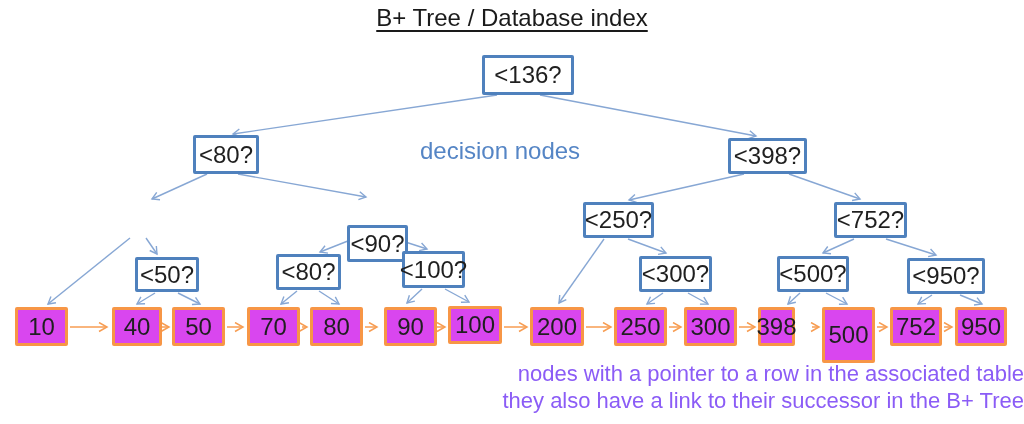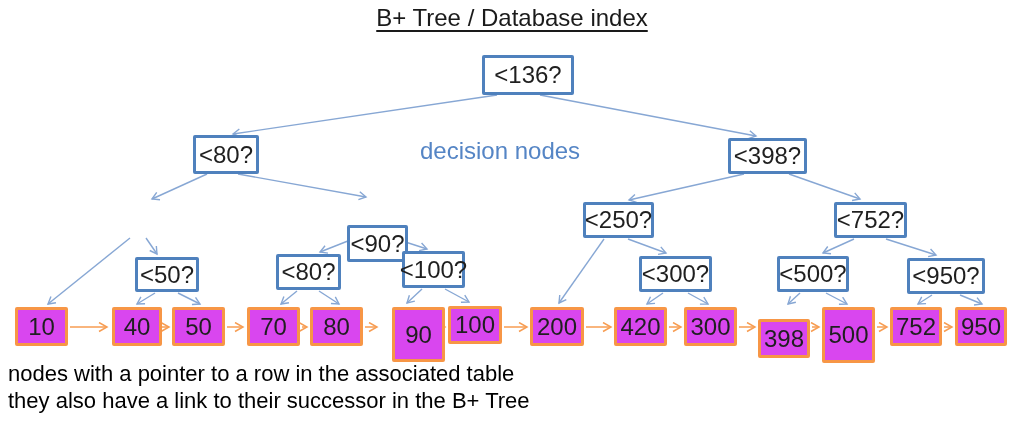--- a/index.html
+++ b/index.html
@@ -23,22 +23,22 @@
     position:absolute; box-sizing:border-box; z-index:2;
     border:3px solid #f79646; border-radius:2px; background:#d946ef;
     display:flex; align-items:center; justify-content:center;
     font-size:24px; color:#1f1f1f;
   }
   .decision-label {
     position:absolute; left:420px; top:137px; z-index:3;
     font-size:24px; color:#5585c5;
   }
   .caption {
-    position:absolute; top:360px; left:8px; right:0; text-align:left;
-    font-size:22px; line-height:27px; color:#000000; z-index:3;
+    position:absolute; top:360px; left:8px; right:0; text-align:right;
+    font-size:22px; line-height:27px; color:#8b5cf6; z-index:3;
   }
 </style>
 </head>
 <body>
 
 <div id="canvas">
 
   <div class="title">B+ Tree / Database index</div>
 
   <svg id="edges" width="1024" height="424">
@@ -110,26 +110,26 @@
   <div class="dnode" style="left:402px;top:251px;width:63px;height:37px;">&lt;100?</div>
   <div class="dnode" style="left:639px;top:256px;width:73px;height:36px;">&lt;300?</div>
   <div class="dnode" style="left:777px;top:256px;width:72px;height:36px;">&lt;500?</div>
   <div class="dnode" style="left:907px;top:258px;width:78px;height:36px;">&lt;950?</div>
 
   <div class="leaf" style="left:15px;top:307px;width:53px;height:39px;">10</div>
   <div class="leaf" style="left:112px;top:307px;width:50px;height:39px;">40</div>
   <div class="leaf" style="left:172px;top:307px;width:53px;height:39px;">50</div>
   <div class="leaf" style="left:247px;top:307px;width:53px;height:39px;">70</div>
   <div class="leaf" style="left:310px;top:307px;width:53px;height:39px;">80</div>
-  <div class="leaf" style="left:392px;top:307px;width:53px;height:55px;text-align:center;">90</div>
+  <div class="leaf" style="left:384px;top:307px;width:53px;height:39px;text-align:center;">90</div>
   <div class="leaf" style="left:448px;top:306px;width:54px;height:38px;">100</div>
   <div class="leaf" style="left:530px;top:307px;width:54px;height:39px;">200</div>
-  <div class="leaf" style="left:614px;top:307px;width:53px;height:39px;">420</div>
+  <div class="leaf" style="left:614px;top:307px;width:53px;height:39px;">250</div>
   <div class="leaf" style="left:684px;top:307px;width:53px;height:39px;">300</div>
-  <div class="leaf" style="left:758px;top:319px;width:52px;height:39px;">398</div>
+  <div class="leaf" style="left:758px;top:307px;width:37px;height:39px;">398</div>
   <div class="leaf" style="left:822px;top:307px;width:53px;height:56px;">500</div>
   <div class="leaf" style="left:890px;top:307px;width:52px;height:39px;">752</div>
   <div class="leaf" style="left:955px;top:307px;width:52px;height:39px;">950</div>
 
   <div class="caption">
     <div>nodes with a pointer to a row in the associated table</div>
     <div>they also have a link to their successor in the B+ Tree</div>
   </div>
 
 </div>

